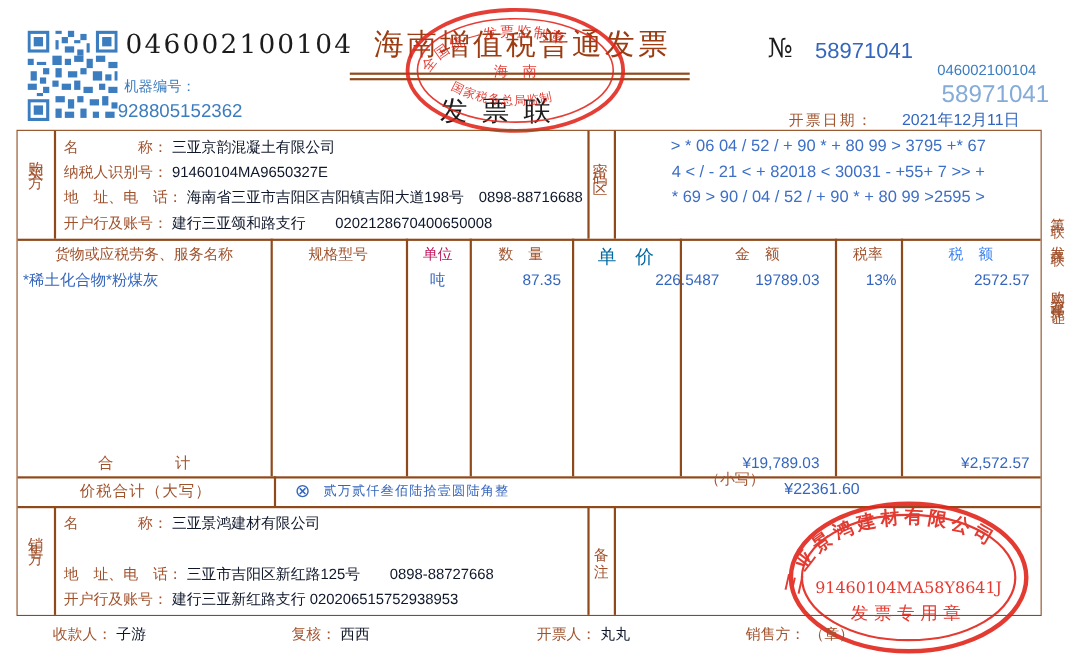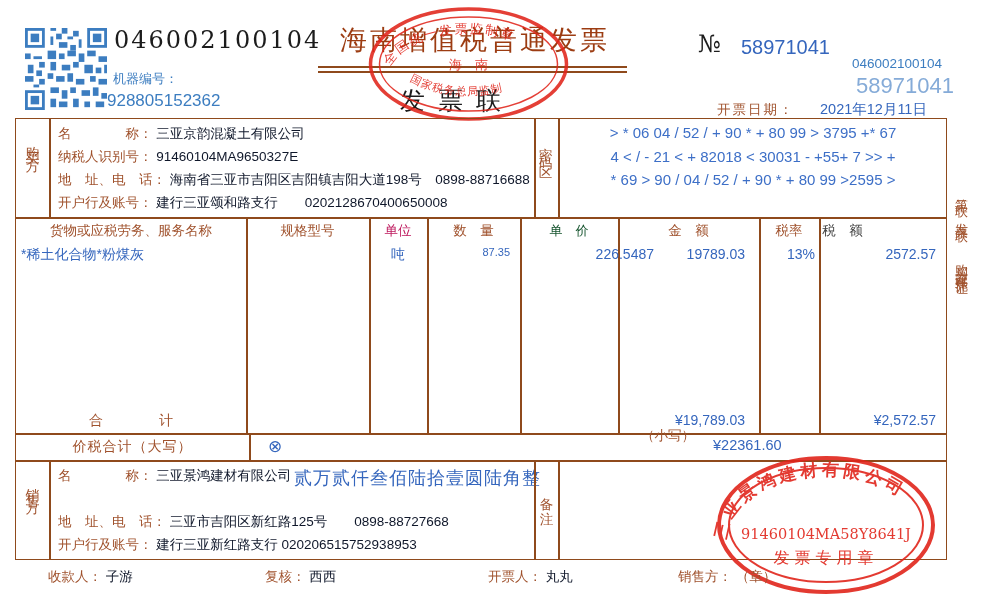--- a/index.html
+++ b/index.html
@@ -156,42 +156,42 @@
     <div class="vline" style="left:411px;top:98px;height:216px;"></div>
     <div class="vline" style="left:504px;top:98px;height:216px;"></div>
     <div class="vline" style="left:602px;top:98px;height:216px;"></div>
     <div class="vline" style="left:743px;top:98px;height:216px;"></div>
     <div class="vline" style="left:803px;top:98px;height:216px;"></div>
 
     <div class="cell" style="left:0;top:103px;width:230px;font-size:13.5px;color:#a0522d;">货物或应税劳务、服务名称</div>
     <div class="cell" style="left:230px;top:103px;width:123px;font-size:13.5px;color:#a0522d;">规格型号</div>
     <div class="cell" style="left:353px;top:103px;width:58px;font-size:13.5px;color:#be185d;">单位</div>
     <div class="cell" style="left:411px;top:103px;width:93px;font-size:13.5px;color:#a0522d;">数　量</div>
-    <div class="cell" style="left:504px;top:103px;width:98px;font-size:13px;color:#14532d;">单　价</div>
+    <div class="cell" style="left:504px;top:103px;width:98px;font-size:17px;color:#0369a1;">单　价</div>
     <div class="cell" style="left:602px;top:103px;width:141px;font-size:13.5px;color:#a0522d;">金　额</div>
     <div class="cell" style="left:743px;top:103px;width:60px;font-size:13.5px;color:#a0522d;">税率</div>
-    <div class="cell" style="left:763px;top:103px;width:127px;font-size:13.5px;color:#404040;">税　额</div>
+    <div class="cell" style="left:803px;top:103px;width:127px;font-size:13.5px;color:#3b82f6;">税　额</div>
 
     <div class="abs blue" style="left:5px;top:127px;width:222px;font-size:14px;">*稀土化合物*粉煤灰</div>
     <div class="cell blue" style="left:230px;top:127px;width:123px;font-size:14px;"></div>
     <div class="cell blue" style="left:353px;top:127px;width:58px;font-size:14px;">吨</div>
-    <div class="cell blue" style="left:411px;top:127px;width:83px;text-align:right;font-size:11px;">87.35</div>
+    <div class="cell blue" style="left:411px;top:127px;width:83px;text-align:right;font-size:14px;">87.35</div>
     <div class="cell blue" style="left:504px;top:127px;width:86px;text-align:right;font-size:14px;padding-left:48px;">226.5487</div>
     <div class="cell blue" style="left:602px;top:127px;width:127px;text-align:right;font-size:14px;">19789.03</div>
     <div class="cell blue" style="left:743px;top:127px;width:56px;text-align:right;font-size:14px;">13%</div>
     <div class="cell blue" style="left:803px;top:127px;width:117px;text-align:right;font-size:14px;">2572.57</div>
 
     <div class="cell" style="left:0;top:293px;width:230px;font-size:14px;color:#a0522d;">合　　　　计</div>
     <div class="cell blue" style="left:602px;top:293px;width:127px;text-align:right;font-size:14px;">¥19,789.03</div>
     <div class="cell blue" style="left:803px;top:293px;width:117px;text-align:right;font-size:14px;">¥2,572.57</div>
 
     <div class="vline" style="left:233px;top:314px;height:27px;"></div>
     <div class="cell" style="left:0;top:319px;width:233px;font-size:14px;color:#a0522d;letter-spacing:1px;text-align:center;">价税合计（大写）</div>
     <span class="abs blue" style="left:252px;top:317px;font-size:17px;">⊗</span>
-    <span class="abs blue" style="left:278px;top:319px;font-size:18px;letter-spacing:1px;margin-top:28px;">贰万贰仟叁佰陆拾壹圆陆角整</span>
+    <span class="abs blue" style="left:278px;top:319px;font-size:12px;letter-spacing:1px;">贰万贰仟叁佰陆拾壹圆陆角整</span>
     <span class="abs" style="left:625px;top:308px;font-size:13.5px;color:#a0522d;">（小写）</span>
     <span class="abs blue" style="left:697px;top:318px;font-size:14.5px;">¥22361.60</span>
 
     <div class="vline" style="left:33px;top:341px;height:99px;"></div>
     <div class="vline" style="left:518px;top:341px;height:99px;"></div>
     <div class="vline" style="left:542px;top:341px;height:99px;"></div>
     <div class="abs vtext" style="left:8px;top:358px;font-size:14px;color:#a0522d;letter-spacing:6px;">销售方</div>
 
     <div class="kv" style="left:42px;top:348px;">
       <span class="lab">名　　　　称：</span>

